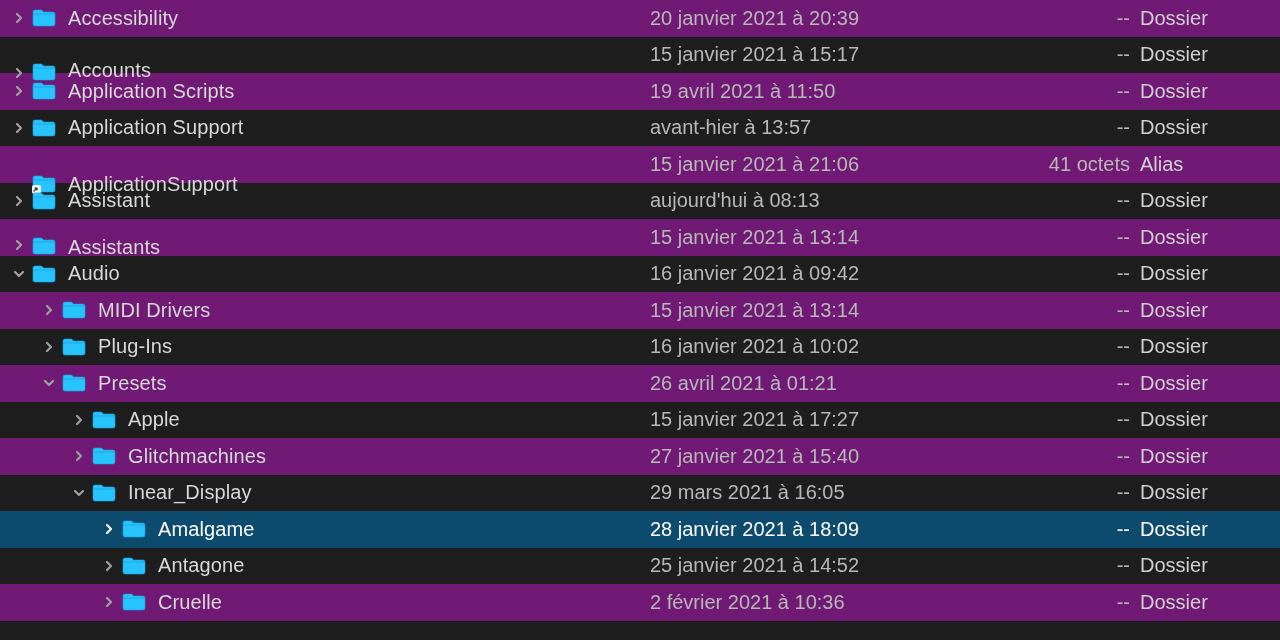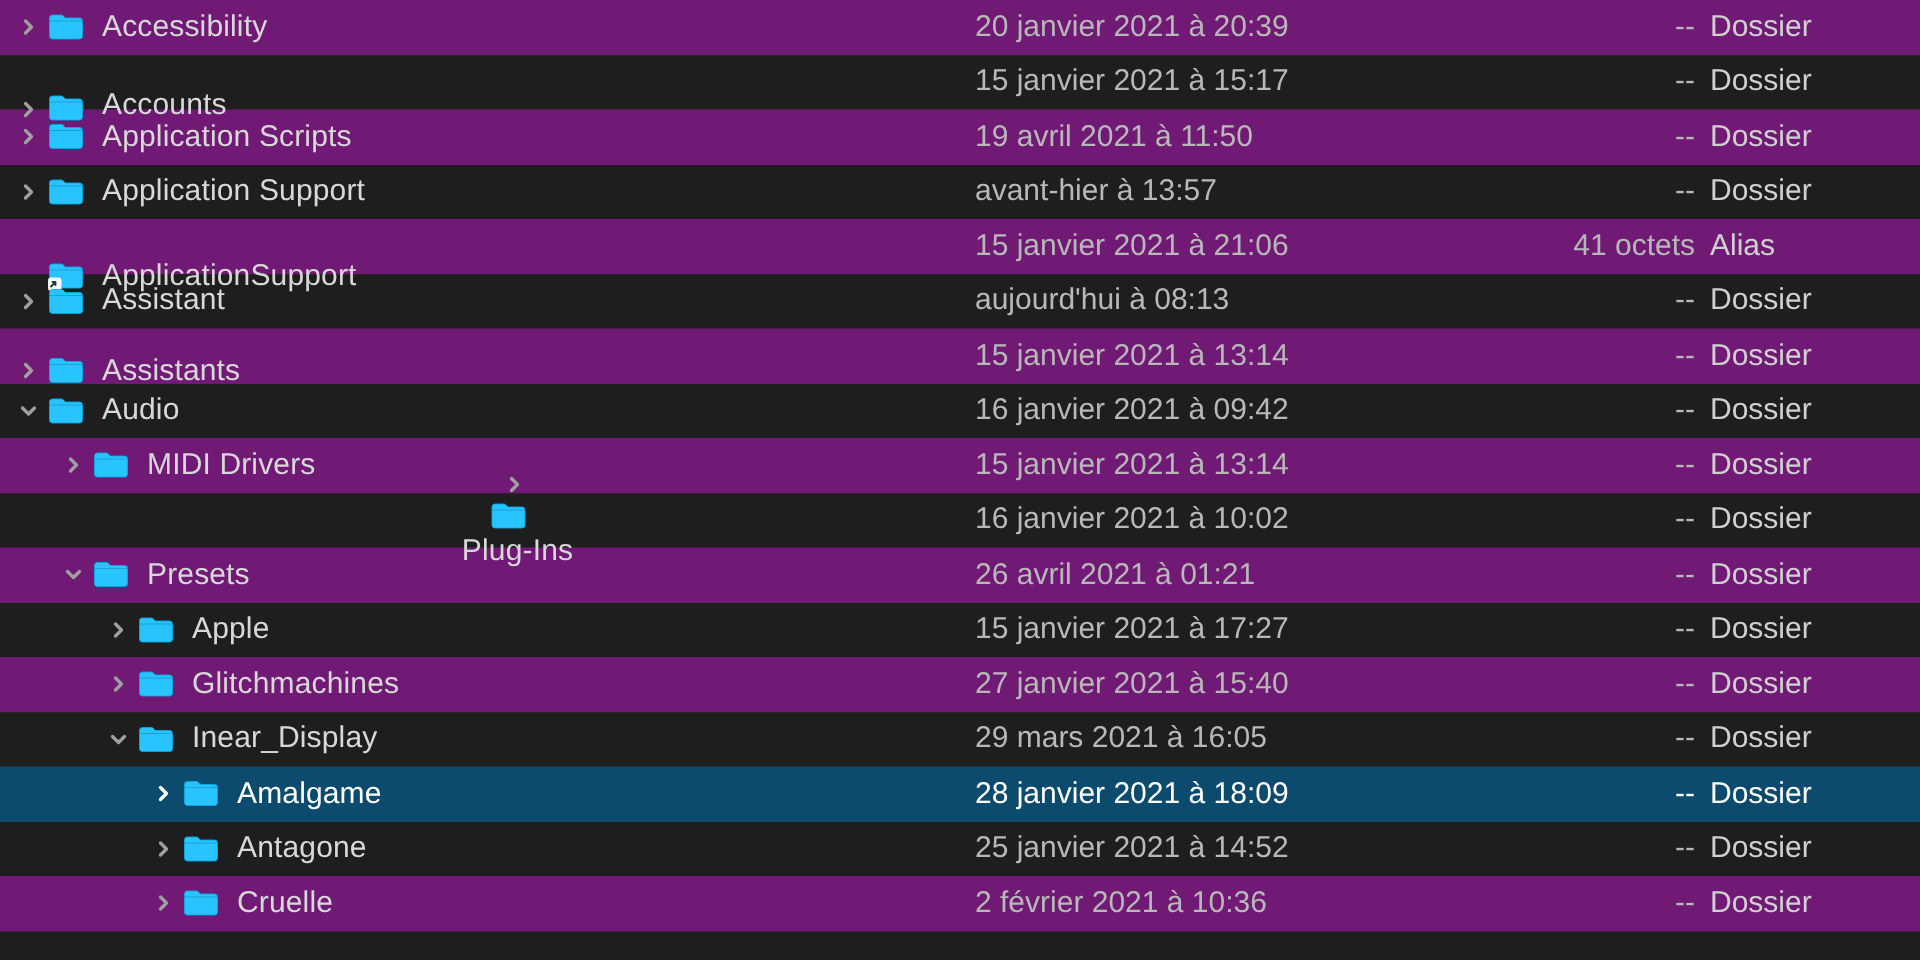--- a/index.html
+++ b/index.html
@@ -187,21 +187,21 @@
             <path d="M1 6 L23 6" stroke="rgba(0,0,0,0.18)" stroke-width="0.8"></path>
           </svg>
         </span>
         <span class="name">Assistant</span>
       </div>
       <span class="date">aujourd'hui à 08:13</span>
       <span class="size">--</span>
       <span class="kind">Dossier</span>
     </div>
     <div class="row stripe-a">
-      <div style="display: flex; align-items: center; width: 100%; padding-left: 0px; margin-top: 20px;">
+      <div style="display: flex; width: 100%; padding-left: 0px; margin-top: 20px;">
         <span class="chevron">
           <svg width="10" height="12" viewBox="0 0 10 12">
             <path d="M3 2 L7 6 L3 10"></path>
           </svg>
         </span>
         <span class="folder-icon">
           <svg width="24" height="20" viewBox="0 0 24 20">
             <path d="M1 4 Q1 2 3 2 L9 2 Q10 2 10.6 3 L11.4 4 L21 4 Q23 4 23 6 L23 16 Q23 18 21 18 L3 18 Q1 18 1 16 Z" fill="#27c4ff" stroke="#0aa7e6" stroke-width="0.6"></path>
             <path d="M1 6 L23 6" stroke="rgba(0,0,0,0.18)" stroke-width="0.8"></path>
           </svg>
@@ -244,21 +244,21 @@
             <path d="M1 6 L23 6" stroke="rgba(0,0,0,0.18)" stroke-width="0.8"></path>
           </svg>
         </span>
         <span class="name">MIDI Drivers</span>
       </div>
       <span class="date">15 janvier 2021 à 13:14</span>
       <span class="size">--</span>
       <span class="kind">Dossier</span>
     </div>
     <div class="row stripe-b">
-      <div style="display: flex; align-items: center; width: 100%; padding-left: 30px; flex-direction: column;">
+      <div style="display: flex; align-items: center; width: 100%; padding-left: 30px;">
         <span class="chevron">
           <svg width="10" height="12" viewBox="0 0 10 12">
             <path d="M3 2 L7 6 L3 10"></path>
           </svg>
         </span>
         <span class="folder-icon">
           <svg width="24" height="20" viewBox="0 0 24 20">
             <path d="M1 4 Q1 2 3 2 L9 2 Q10 2 10.6 3 L11.4 4 L21 4 Q23 4 23 6 L23 16 Q23 18 21 18 L3 18 Q1 18 1 16 Z" fill="#27c4ff" stroke="#0aa7e6" stroke-width="0.6"></path>
             <path d="M1 6 L23 6" stroke="rgba(0,0,0,0.18)" stroke-width="0.8"></path>
           </svg>

